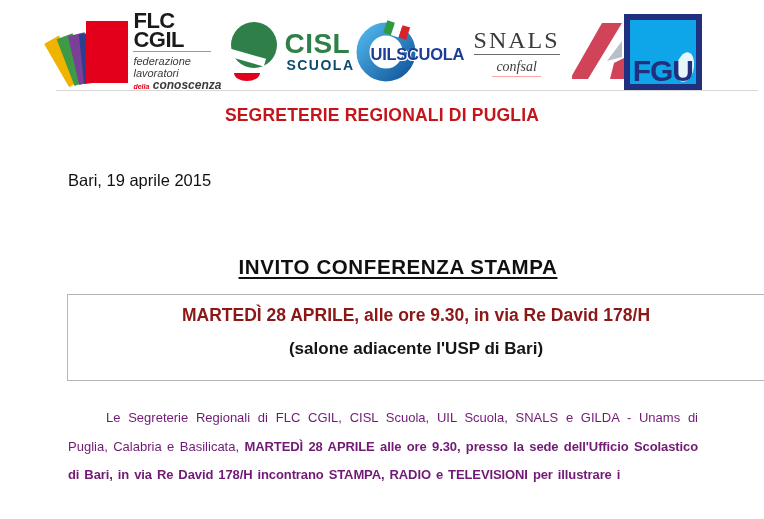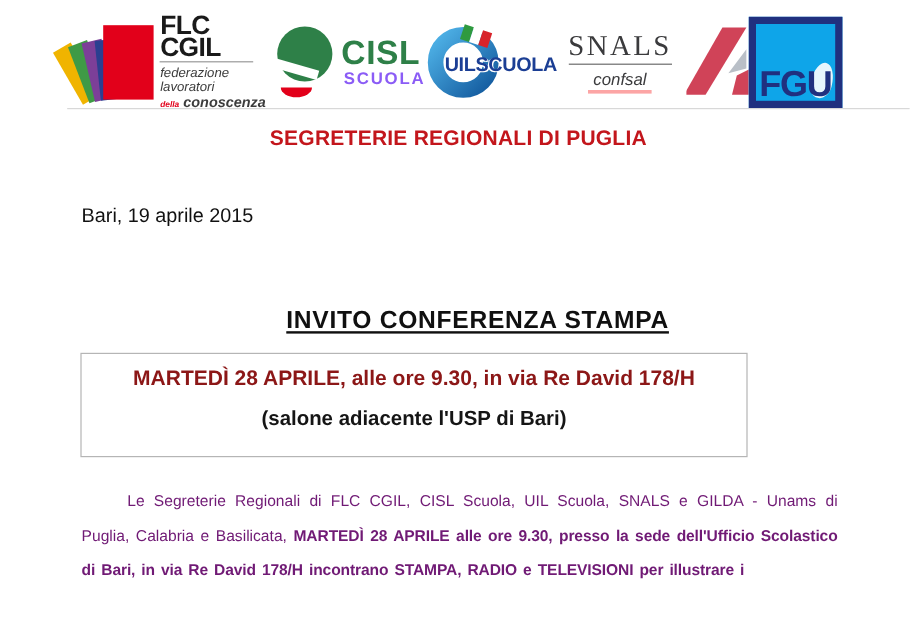--- a/index.html
+++ b/index.html
@@ -28,39 +28,39 @@
   .flc-title { font-size:22px; font-weight:bold; color:#1a1a1a; letter-spacing:-0.5px; line-height:19px; }
   .flc-div { width:78px; border-top:1px solid #9a9a9a; margin:2px 0 3px 0; }
   .flc-sub { font-style:italic; font-size:11px; line-height:12px; color:#3c3c3c; }
   .flc-small { color:#e2001a; font-size:7px; font-style:italic; }
   .flc-last { font-size:12px; font-weight:bold; }
 
   
   .cisl-mark { width:50px; height:62px; margin-right:6px; }
   .cisl-text { display:flex; flex-direction:column; }
   .cisl-title { color:#2e8048; font-size:28px; font-weight:bold; line-height:26px; letter-spacing:0.5px; }
-  .cisl-sub { color:#8b5cf6; font-size:14px; font-weight:bold; letter-spacing:1.5px; margin-left:2px; }
+  .cisl-sub { color:#0c4a6e; font-size:14px; font-weight:bold; letter-spacing:1.5px; margin-left:2px; }
 
   
   .uil { position:relative; width:122px; height:66px; }
   .uil-svg { position:absolute; left:0; top:0; }
   .uil-title {
     position:absolute; left:16px; top:26px; color:#1b3e94; font-size:16.5px; font-weight:bold;
     letter-spacing:-0.3px; text-shadow:1px 1px 0 #fff, -1px 1px 0 #fff;
   }
 
   
   .snals-text { display:flex; flex-direction:column; align-items:center; margin-right:12px; }
   .snals-title {
     font-family:"Liberation Serif", serif; font-size:24px; color:#3b3b3d;
     letter-spacing:2px; line-height:25px; border-bottom:1px solid #6b6b6b; padding-bottom:1px;
   }
   .snals-sub {
-    font-family:Liberation Sans, sans-serif; font-style:italic; font-size:14px; color:#3b3b3d;
-    border-bottom:3px solid #fca5a5; margin-top:4px; padding:0 4px 1px 4px;
+    font-family:Liberation Serif, serif; font-style:italic; font-size:14px; color:#3b3b3d;
+    border-bottom:1px solid #fca5a5; margin-top:4px; padding:0 4px 1px 4px;
   }
 
   
   .fgu {
     position:relative; width:80px; height:76px; background:#0ea5e9;
     border:6px solid #20307f;
   }
   .fgu-title {
     position:absolute; left:3px; bottom:-4px; color:#20307f; font-size:30px;
     font-weight:bold; letter-spacing:-1px;
@@ -77,21 +77,21 @@
   }
   .dateline { position:absolute; left:68px; top:171px; font-size:16.5px; color:#111; }
   .invite-title {
     position:absolute; left:16px; top:255px; width:100%; text-align:center;
     font-size:20.5px; font-weight:bold; color:#101010; letter-spacing:0.6px;
     text-decoration:underline; text-underline-offset:3px;
   }
 
   
   .info-box {
-    position:absolute; left:67px; top:294px; width:556px; height:87px;
+    position:absolute; left:67px; top:294px; width:698px; height:87px;
     border:1px solid #b5b5b5; text-align:center; background:#fff;
   }
   .info-line1 { margin-top:10px; color:#8c1717; font-weight:bold; font-size:17.5px; }
   .info-line2 { margin-top:13px; color:#151515; font-weight:bold; font-size:17px; }
 
   
   .body-par {
     position:absolute; left:68px; top:404px; width:630px;
     font-size:13px; line-height:28.5px; text-align:justify; text-indent:38px;
     color:#701a75; word-spacing:1.5px;

